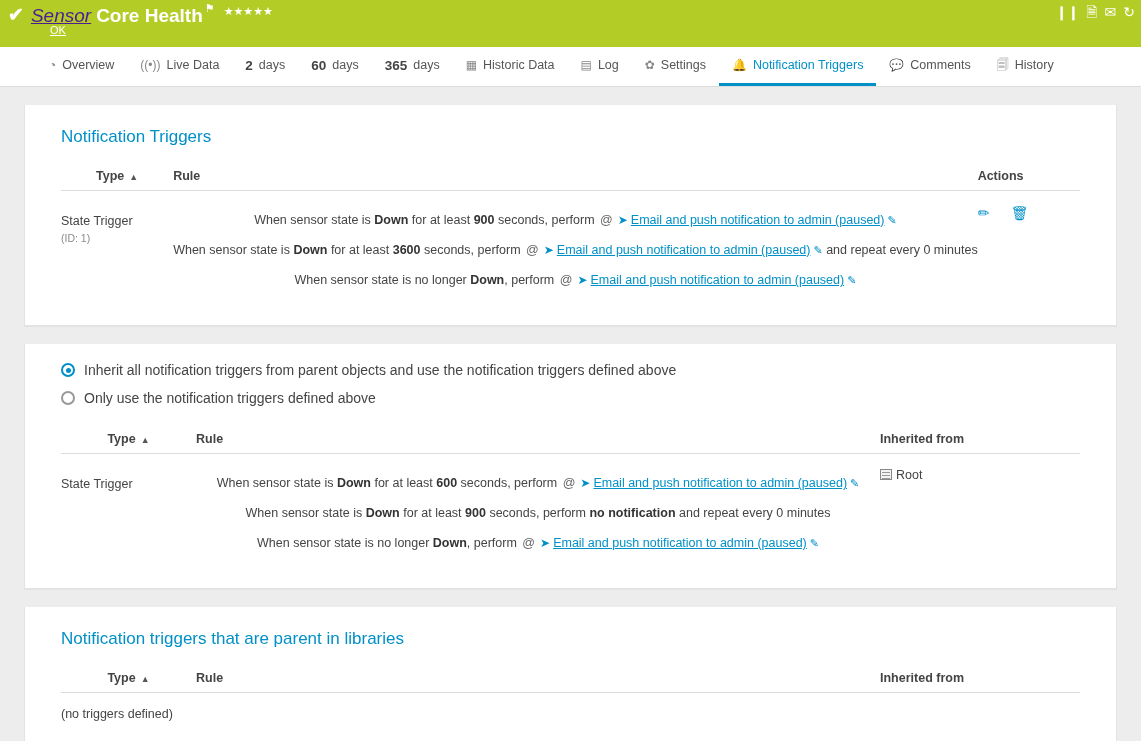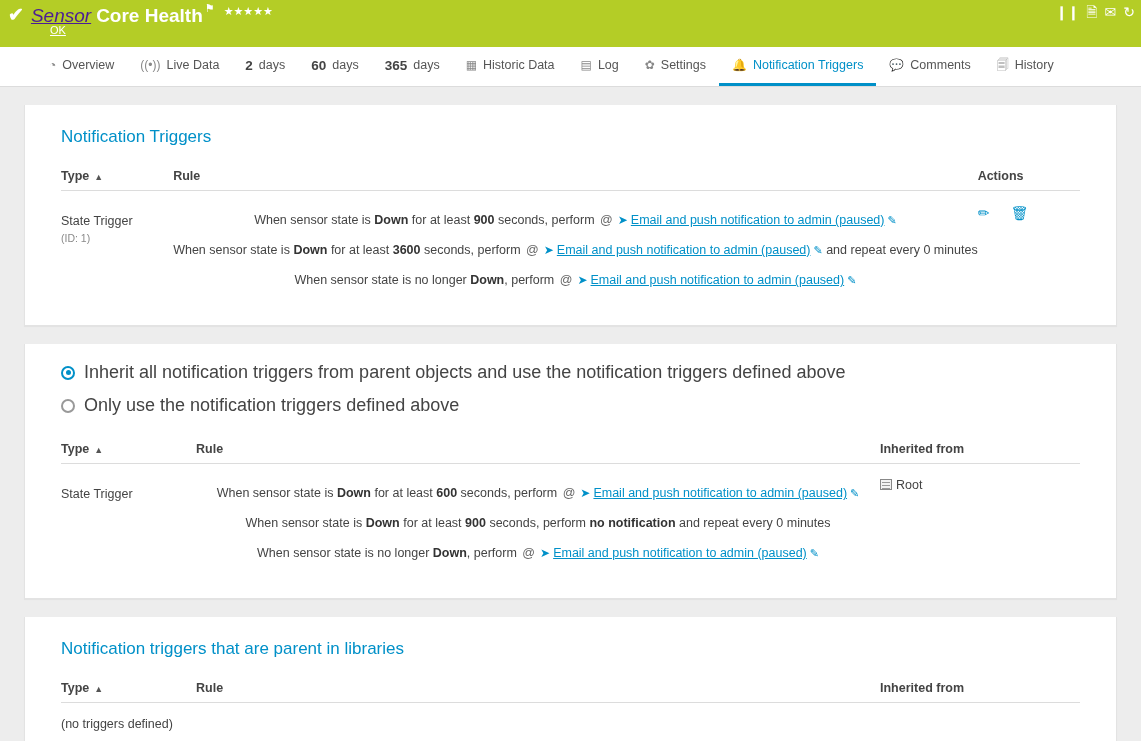--- a/index.html
+++ b/index.html
@@ -150,21 +150,21 @@
   }
   table.trig th {
     text-align: left;
     font-size: 12.5px;
     font-weight: bold;
     color: #444;
     padding: 0 0 7px 0;
     border-bottom: 1px solid #dcdcdc;
     vertical-align: bottom;
   }
-  table.trig th.c-type { width: 135px; }
+  table.trig th.c-type { width: 135px; text-align: center; }
   table.trig th.c-rule { }
   table.trig th.c-act { width: 120px; text-align: left; }
   .sort-caret {
     display: inline-block;
     margin-left: 5px;
     color: #555;
     font-size: 9px;
     vertical-align: middle;
   }
   table.trig td {
@@ -208,21 +208,21 @@
     margin-right: 18px;
     cursor: pointer;
   }
   .act-icon.trash { color: #0090c8; }
 
   
   .radio-row {
     display: flex;
     align-items: center;
     margin-bottom: 12px;
-    font-size: 18px;
+    font-size: 14px;
     color: #444;
   }
   .radio {
     width: 14px; height: 14px;
     border-radius: 50%;
     border: 2px solid #0090c8;
     background: #fff;
     margin-right: 9px;
     position: relative;
     flex: none;

